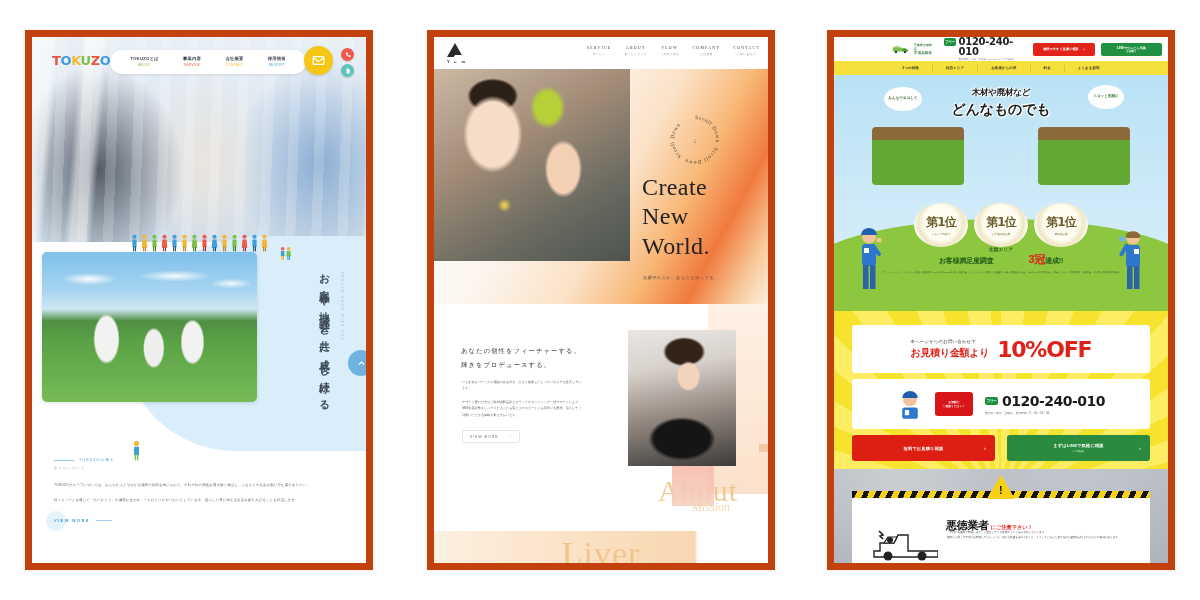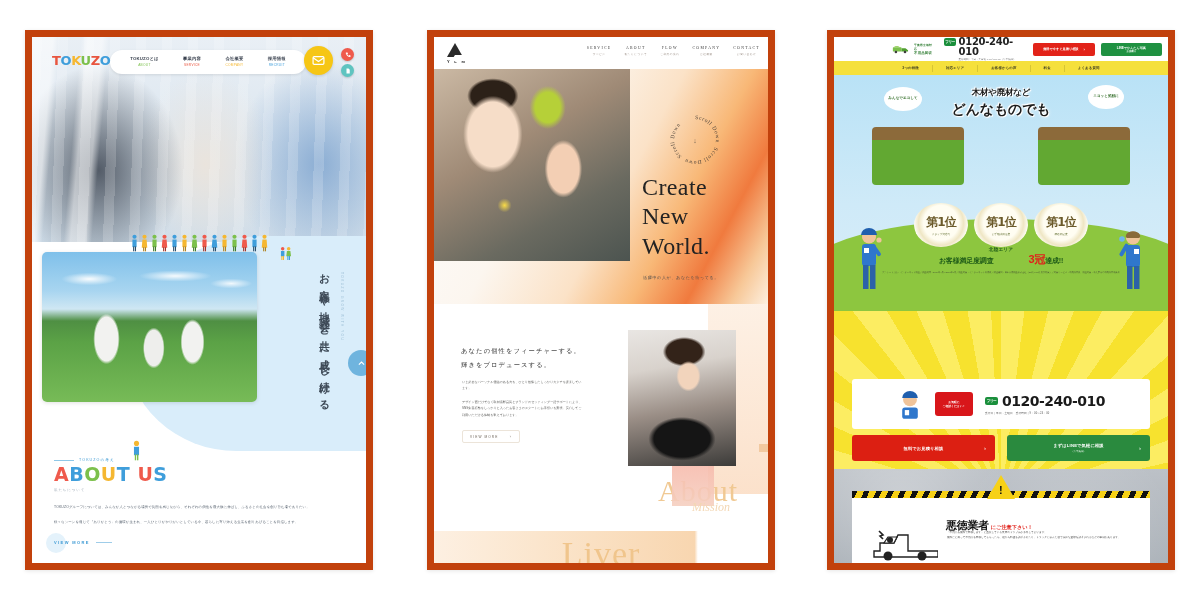--- a/index.html
+++ b/index.html
@@ -468,23 +468,20 @@
     </div>
 
     <div class="p1-about">
       <div class="p1-kicker">TOKUZOの考え</div>
       <svg style="position:absolute;left:98px;top:-2px;width:13px;height:22px" viewBox="0 0 10 26">
         <circle cx="5" cy="4" r="3" fill="#f5b731"></circle>
           <rect x="2" y="8" width="6" height="10" fill="#3f9edb"></rect>
           <rect x="3" y="17" width="1.6" height="7" fill="#7cc04c"></rect>
           <rect x="5.6" y="17" width="1.6" height="7" fill="#7cc04c"></rect>
       </svg>
-      <div class="p1-aboutus">
-        <i style="color:#ef5a4c">A</i><i style="color:#3f9edb">B</i><i style="color:#7cc04c">O</i><i style="color:#f5b731">U</i><i style="color:#3f9edb">T</i>&nbsp;<i style="color:#ef5a4c">U</i><i style="color:#3f9edb">S</i>
-      </div>
       <div class="p1-aboutja">私たちについて</div>
       <div class="p1-body">
         <p>TOKUZOグループについては、みんなが人とつながる場所で笑顔を感じながら、それぞれの個性を最大限に伸ばし、ふるさとの社会を創り育む場でありたい。</p>
         <p>様々なシーンを通じて「ありがとう」の循環が生まれ、一人ひとりがやりがいとしている今、暮らしに寄り添える企業を創りあげることを目指します。</p>
       </div>
       <div class="p1-viewmore">
         <span>VIEW MORE</span>
         <span class="ln"></span>
       </div>
     </div>
@@ -677,20 +674,27 @@
           <rect x="16" y="39" width="5.5" height="23" fill="#2b62a8"></rect>
         <rect x="4" y="16" width="4" height="14" rx="2" fill="#2f77cc" transform="rotate(30 6 23)"></rect>
         <circle cx="4" cy="12" r="2.8" fill="#6fb6e8"></circle>
         <rect x="16" y="22" width="5" height="5" fill="#fff"></rect>
       </svg>
     </div>
 
     <div class="p3-yellow">
       <div class="p3-rays"></div>
 
+      <div class="p3-card">
+        <div>
+          <div class="l1">本ページからのお問い合わせで</div>
+          <div class="l2">お見積り金額より</div>
+        </div>
+        <div class="p3-off">10%OFF</div>
+      </div>
 
       <div class="p3-card2">
         <svg style="width:26px;height:30px" viewBox="0 0 30 34">
           <ellipse cx="15" cy="12" rx="8" ry="7.5" fill="#f0c49a"></ellipse>
           <path d="M6 10a9 8 0 0118 0z" fill="#1f5fae"></path>
           <rect x="6" y="21" width="18" height="13" rx="3" fill="#2f77cc"></rect>
           <rect x="9" y="24" width="5" height="6" fill="#fff"></rect>
         </svg>
         <div class="p3-callout">
           <div>

